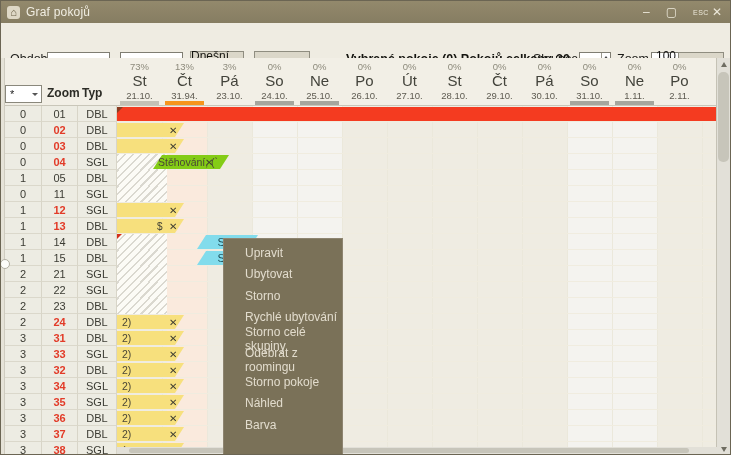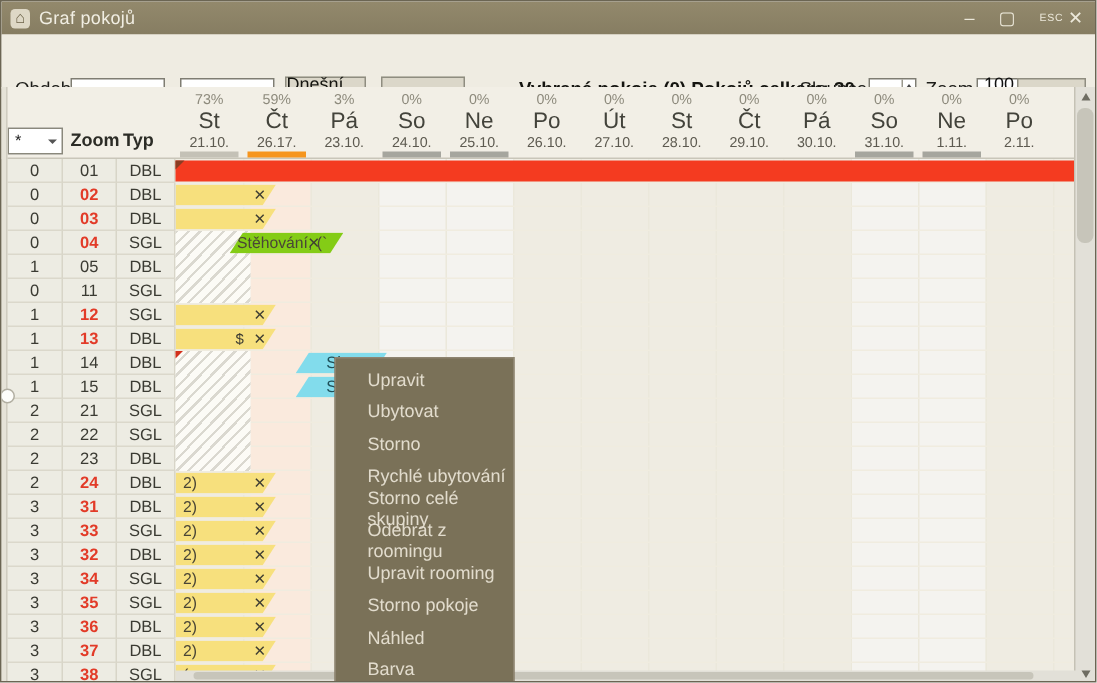--- a/index.html
+++ b/index.html
@@ -152,23 +152,23 @@
     <span class="fixedhead-label" style="left:46px">Zoom</span>
     <span class="fixedhead-label" style="left:81px">Typ</span>
     <div id="dayheaders">
         <div class="daycol" style="left: 116px;">
           <div class="pct">73%</div>
           <div class="dname">St</div>
           <div class="ddate">21.10.</div>
           <div class="uline" style="background:#c4c1b6"></div>
         </div>
         <div class="daycol" style="left: 161px;">
-          <div class="pct">59%</div>
+          <div class="pct">13%</div>
           <div class="dname">Čt</div>
-          <div class="ddate">26.17.</div>
+          <div class="ddate">31.94.</div>
           <div class="uline" style="background:#f6951e"></div>
         </div>
         <div class="daycol" style="left: 206px;">
           <div class="pct">3%</div>
           <div class="dname">Pá</div>
           <div class="ddate">23.10.</div>
         </div>
         <div class="daycol" style="left: 251px;">
           <div class="pct">0%</div>
           <div class="dname">So</div>
@@ -452,21 +452,20 @@
   <div class="gutter"></div>
   <div class="splitter-dot"></div>
 
   <div class="ctxmenu" id="ctxmenu">
       <div class="mi">Upravit</div>
       <div class="mi">Ubytovat</div>
       <div class="mi">Storno</div>
       <div class="mi">Rychlé ubytování</div>
       <div class="mi">Storno celé skupiny</div>
       <div class="mi">Odebrat z roomingu</div>
-      <div class="mi">Upravit rooming</div>
       <div class="mi">Storno pokoje</div>
       <div class="mi">Náhled</div>
       <div class="mi">Barva</div>
     </div>
 
   <div class="vscroll">
     <div class="sarrow up"></div>
     <div class="thumb"></div>
     <div class="sarrow dn"></div>
   </div>

